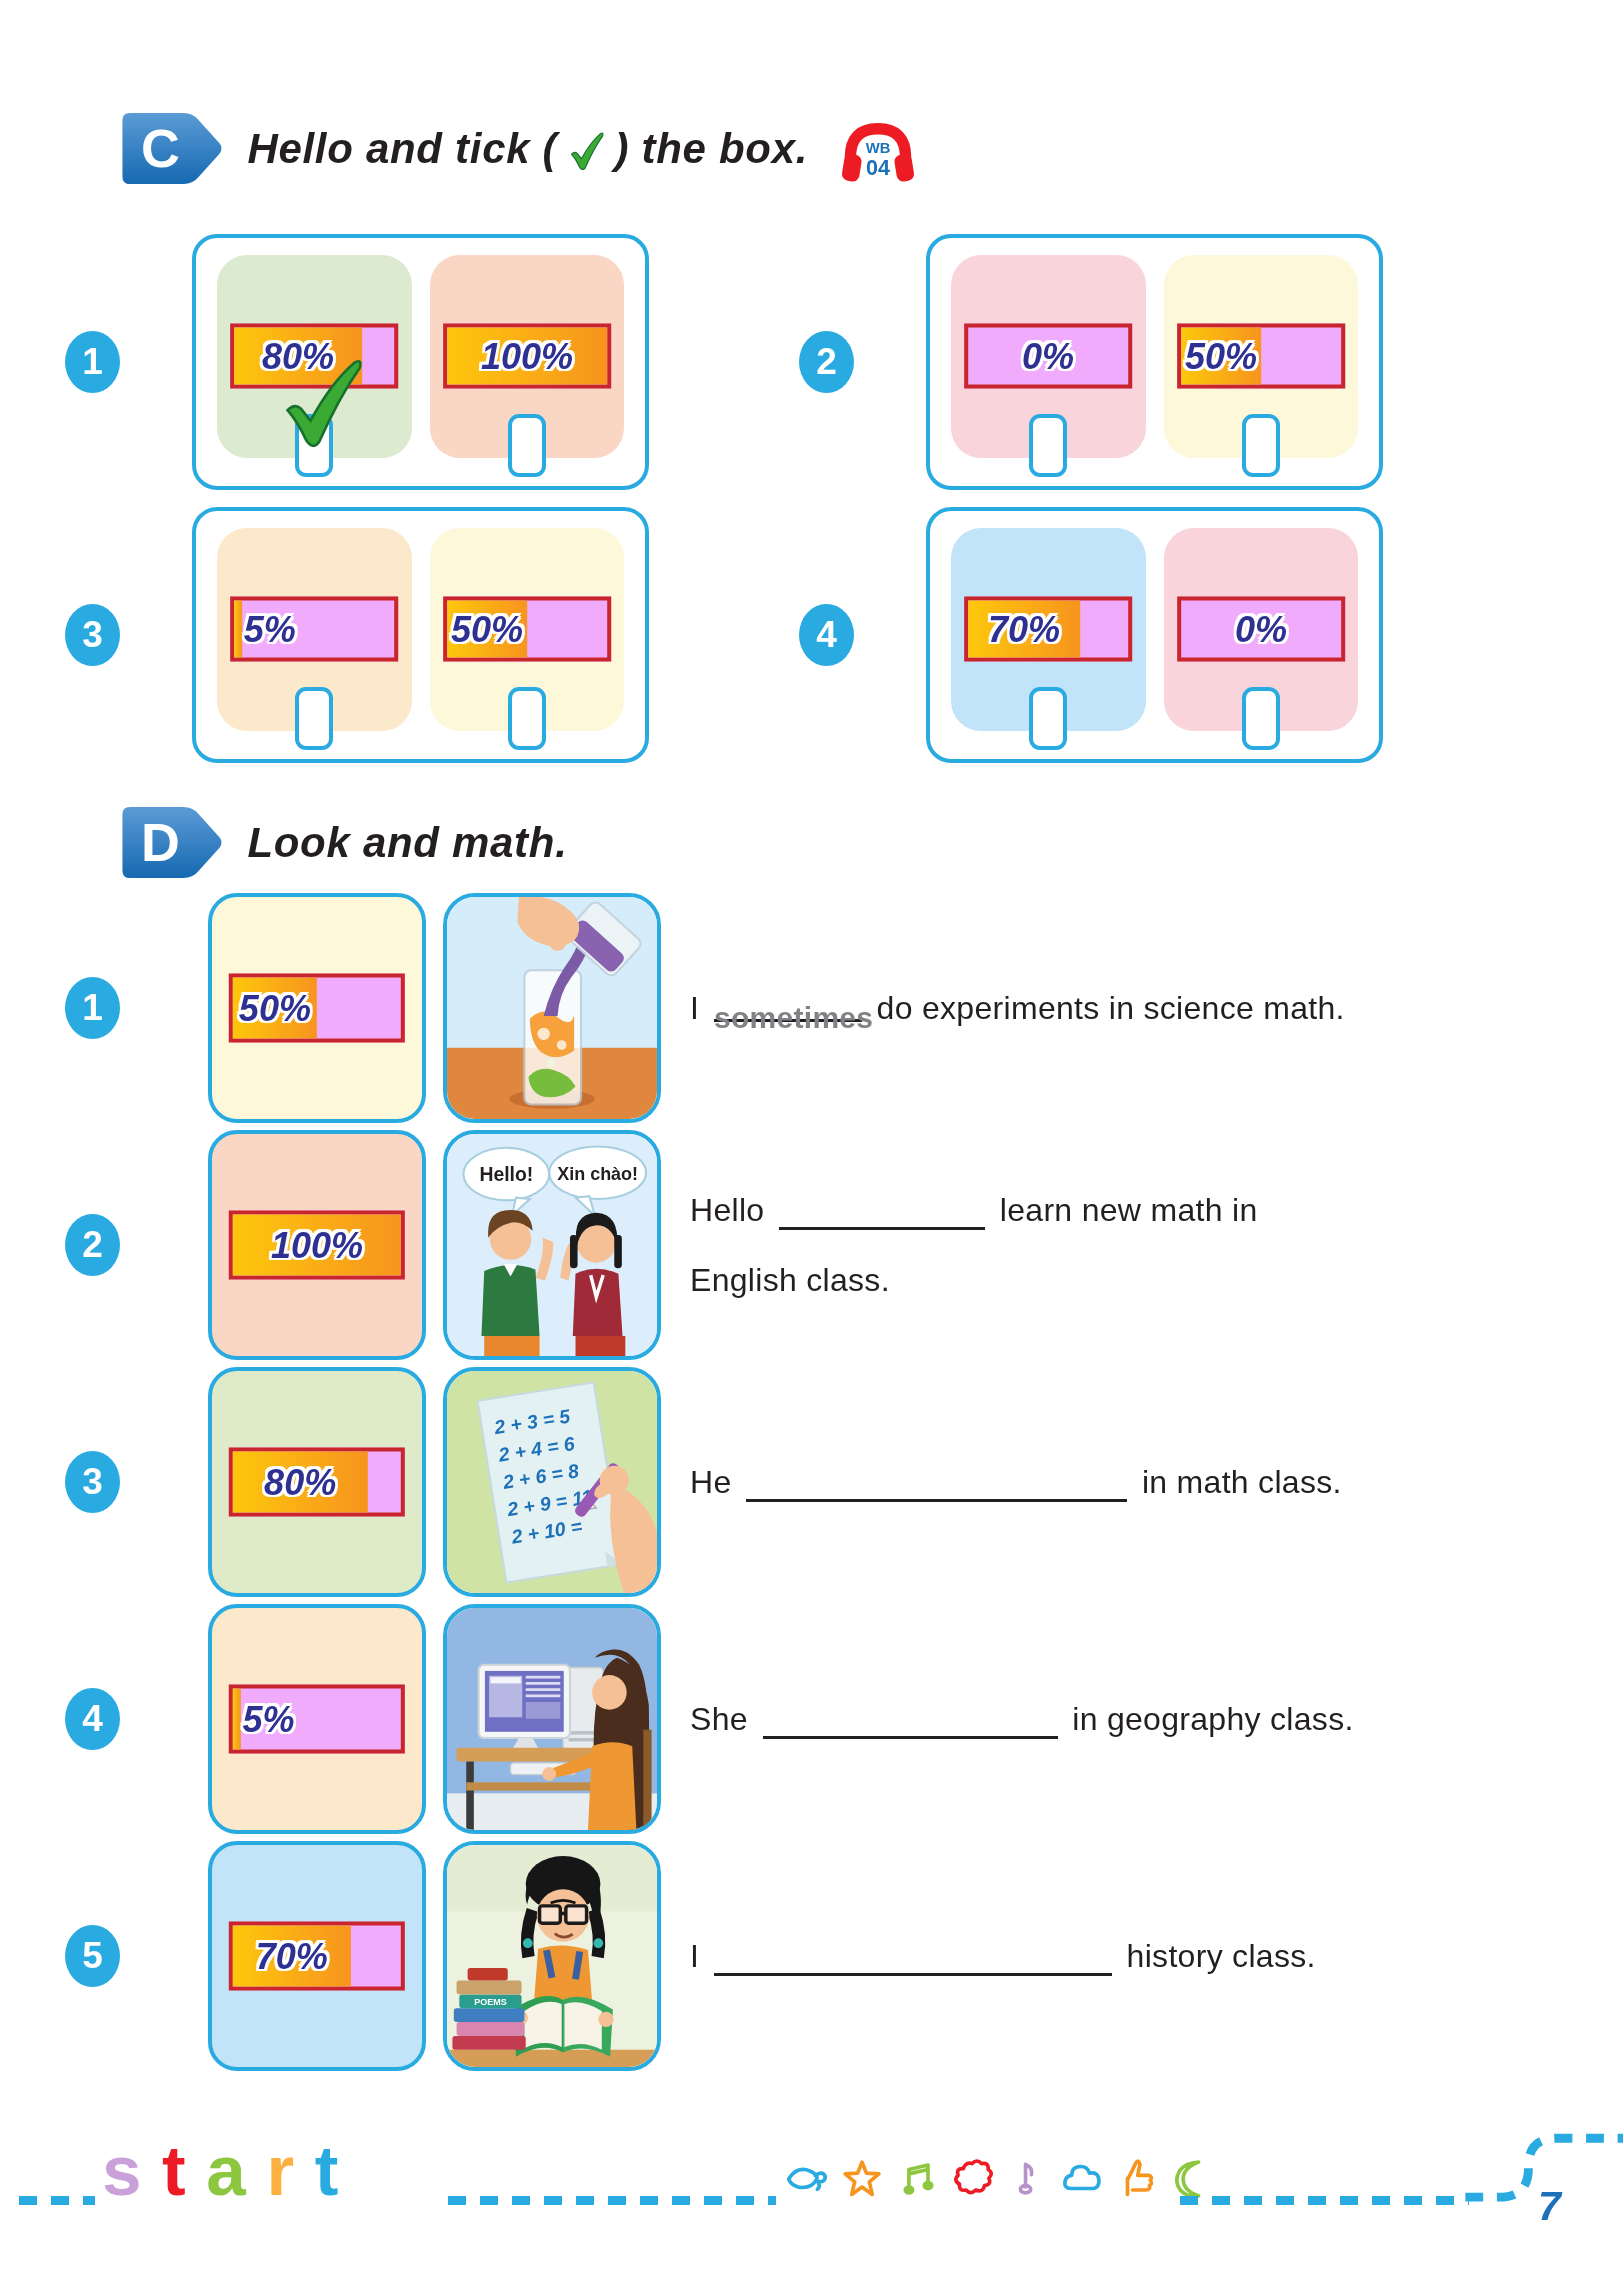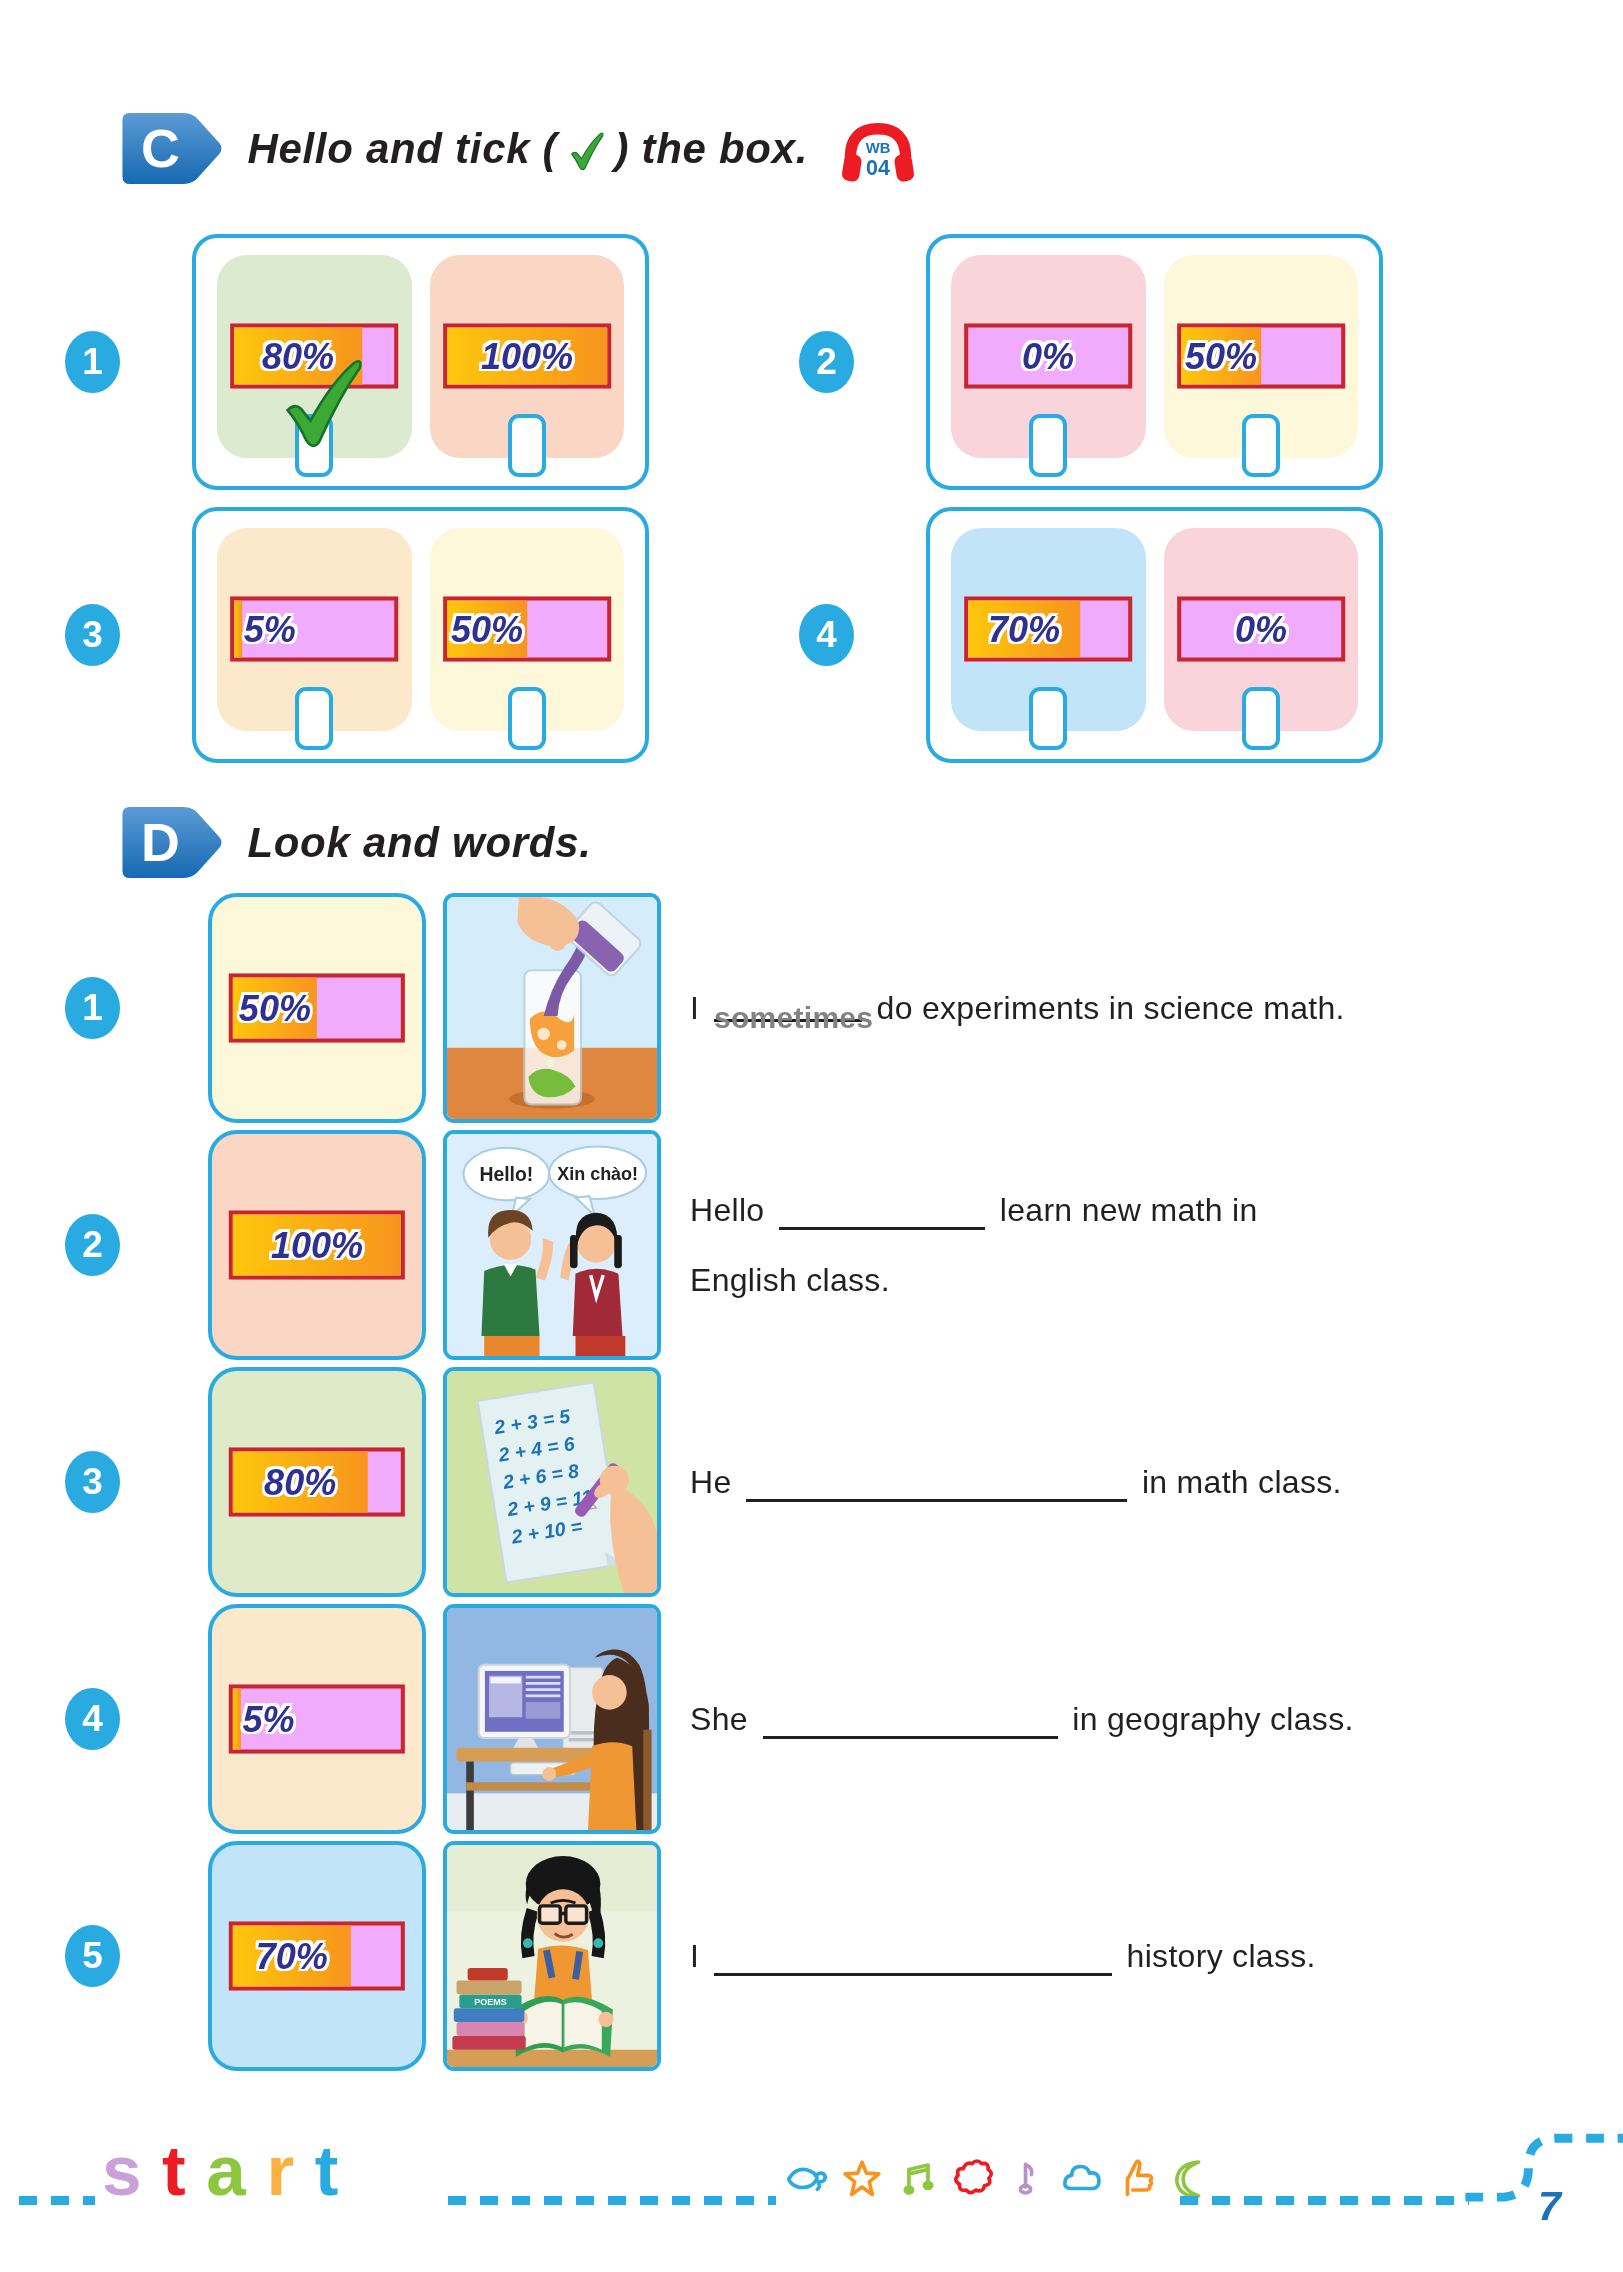--- a/index.html
+++ b/index.html
@@ -43,21 +43,21 @@
     width:38px;height:63px;background:#fff;border:4.8px solid #29abe2;
     border-radius:11px;box-sizing:border-box;}
   .c-tick{display:none;position:absolute;left:-22px;top:-69px;width:88px;height:110px;}
 
   
   .d-row{position:absolute;left:65px;display:flex;align-items:center;height:230px;width:1525px;}
   .d-row .num-badge{margin-right:88px;}
   .d-pcard{width:218px;height:230px;border:4.8px solid #29abe2;border-radius:29px;
     box-sizing:border-box;position:relative;flex:none;margin-right:17px;}
   .d-pcard .pbar{width:84%;height:69px;}
-  .d-pic{width:218px;height:230px;border:4.8px solid #29abe2;border-radius:11px;
+  .d-pic{width:218px;height:230px;border:4.8px solid #29abe2;border-radius:32px;
     box-sizing:border-box;overflow:hidden;flex:none;background:#fff;}
   .d-pic svg{width:100%;height:100%;display:block;}
   .d-sentence{margin-left:29px;font-size:32px;color:#231f20;line-height:2.2;letter-spacing:0.3px;}
   .blank{display:inline-block;border-bottom:3.4px solid #231f20;height:34px;
     vertical-align:-9.6px;margin:0 5.5px;text-align:right;color:#808285;font-size:30px;font-weight:bold;}
 
   
   .dash-seg{position:absolute;height:9px;
     background:repeating-linear-gradient(90deg,#29abe2 0 18px,transparent 18px 32px);}
   #dash-a{left:19px;top:2196px;width:76px;}
@@ -219,21 +219,21 @@
     <defs>
       <linearGradient id="bgradD" x1="0" y1="0" x2="0" y2="1">
         <stop offset="0" stop-color="#5b9bd5"></stop>
           <stop offset="1" stop-color="#1669b2"></stop>
       </linearGradient>
     </defs>
     <path d="M16 4 H104 Q119 4 128 15 L163 54 Q169 62 163 70 L128 109 Q119 120 104 120 H16 Q4 120 4 108 V16 Q4 4 16 4 Z" fill="url(#bgradD)"></path>
     <text x="66" y="92" text-anchor="middle" font-size="88" font-weight="bold" fill="#ffffff">D</text>
   </svg>
   <span class="header-title">
-    <span>Look and words.</span>
+    <span>Look and math.</span>
   </span>
 </div>
 
 <div id="d-list">
     <div class="d-row" style="top: 893px;">
     <div class="num-badge">1</div>
     <div class="d-pcard" style="background: rgb(253, 248, 217);">
       <div class="pbar">
         <div class="pbar-fill" style="width: 50%;"></div>
         <div class="pbar-label" style="left: 25%;">50%</div>

